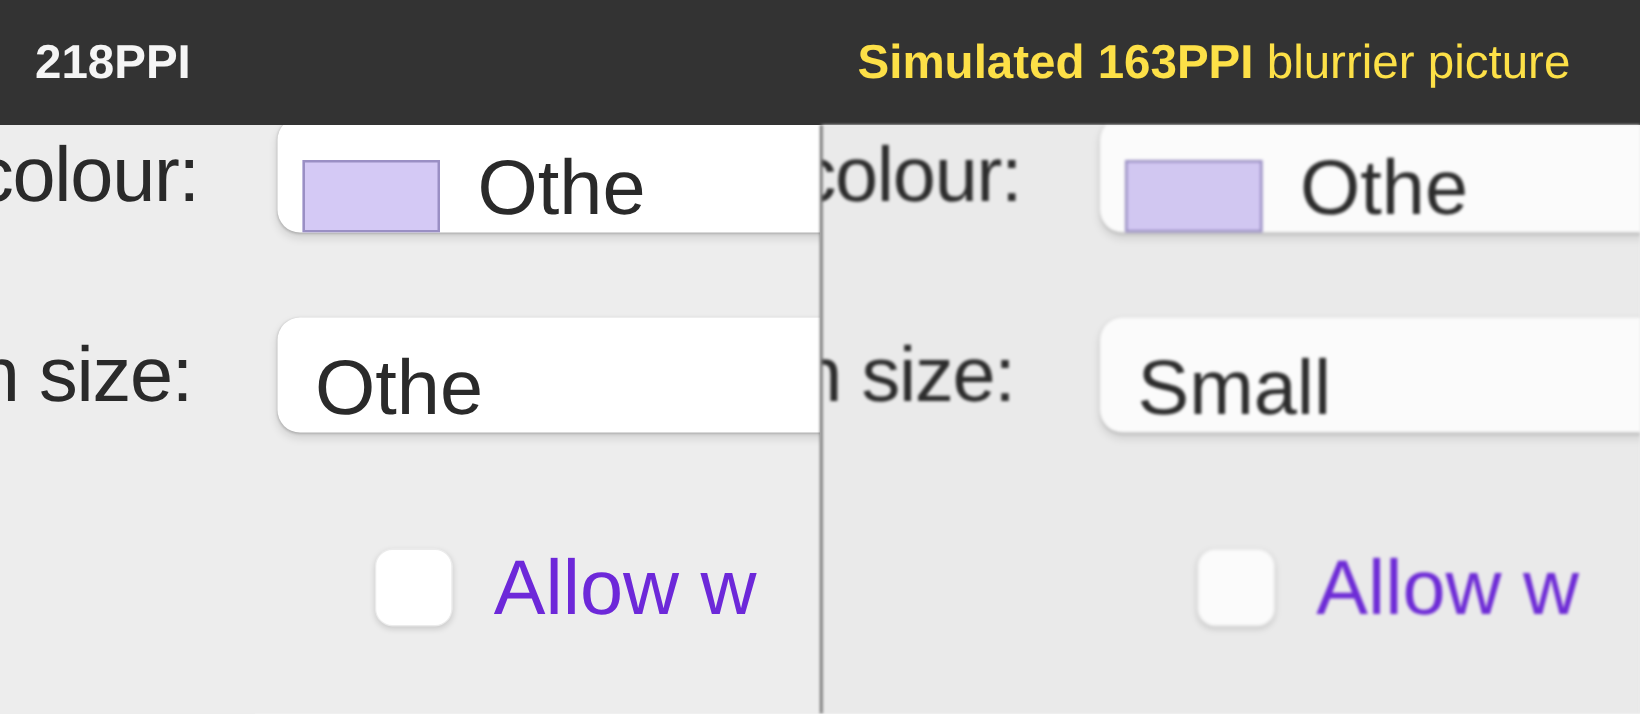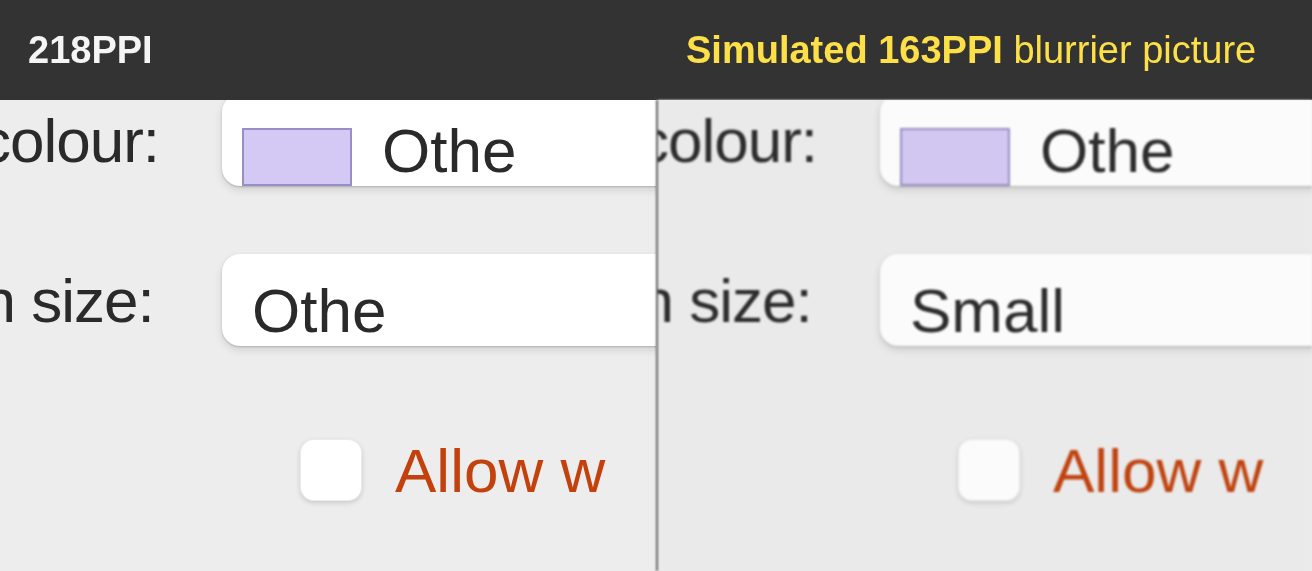--- a/index.html
+++ b/index.html
@@ -97,21 +97,21 @@
     background: #ffffff;
     border-radius: 14px;
     box-shadow: 0 2px 5px rgba(0,0,0,0.15), inset 0 0 0 1px rgba(0,0,0,0.08);
     flex-shrink: 0;
   }
   .row3 .checkbox { position: absolute; left: 300px; }
   .row3 .cblabel {
     position: absolute;
     left: 395px;
     font-size: 62px;
-    color: #c2410c;
+    color: #6d28d9;
     white-space: nowrap;
   }
 </style>
 </head>
 <body>
 
 <div class="header">
   <div class="left">218PPI</div>
   <div class="right">
     <span class="bold">Simulated 163PPI</span>

